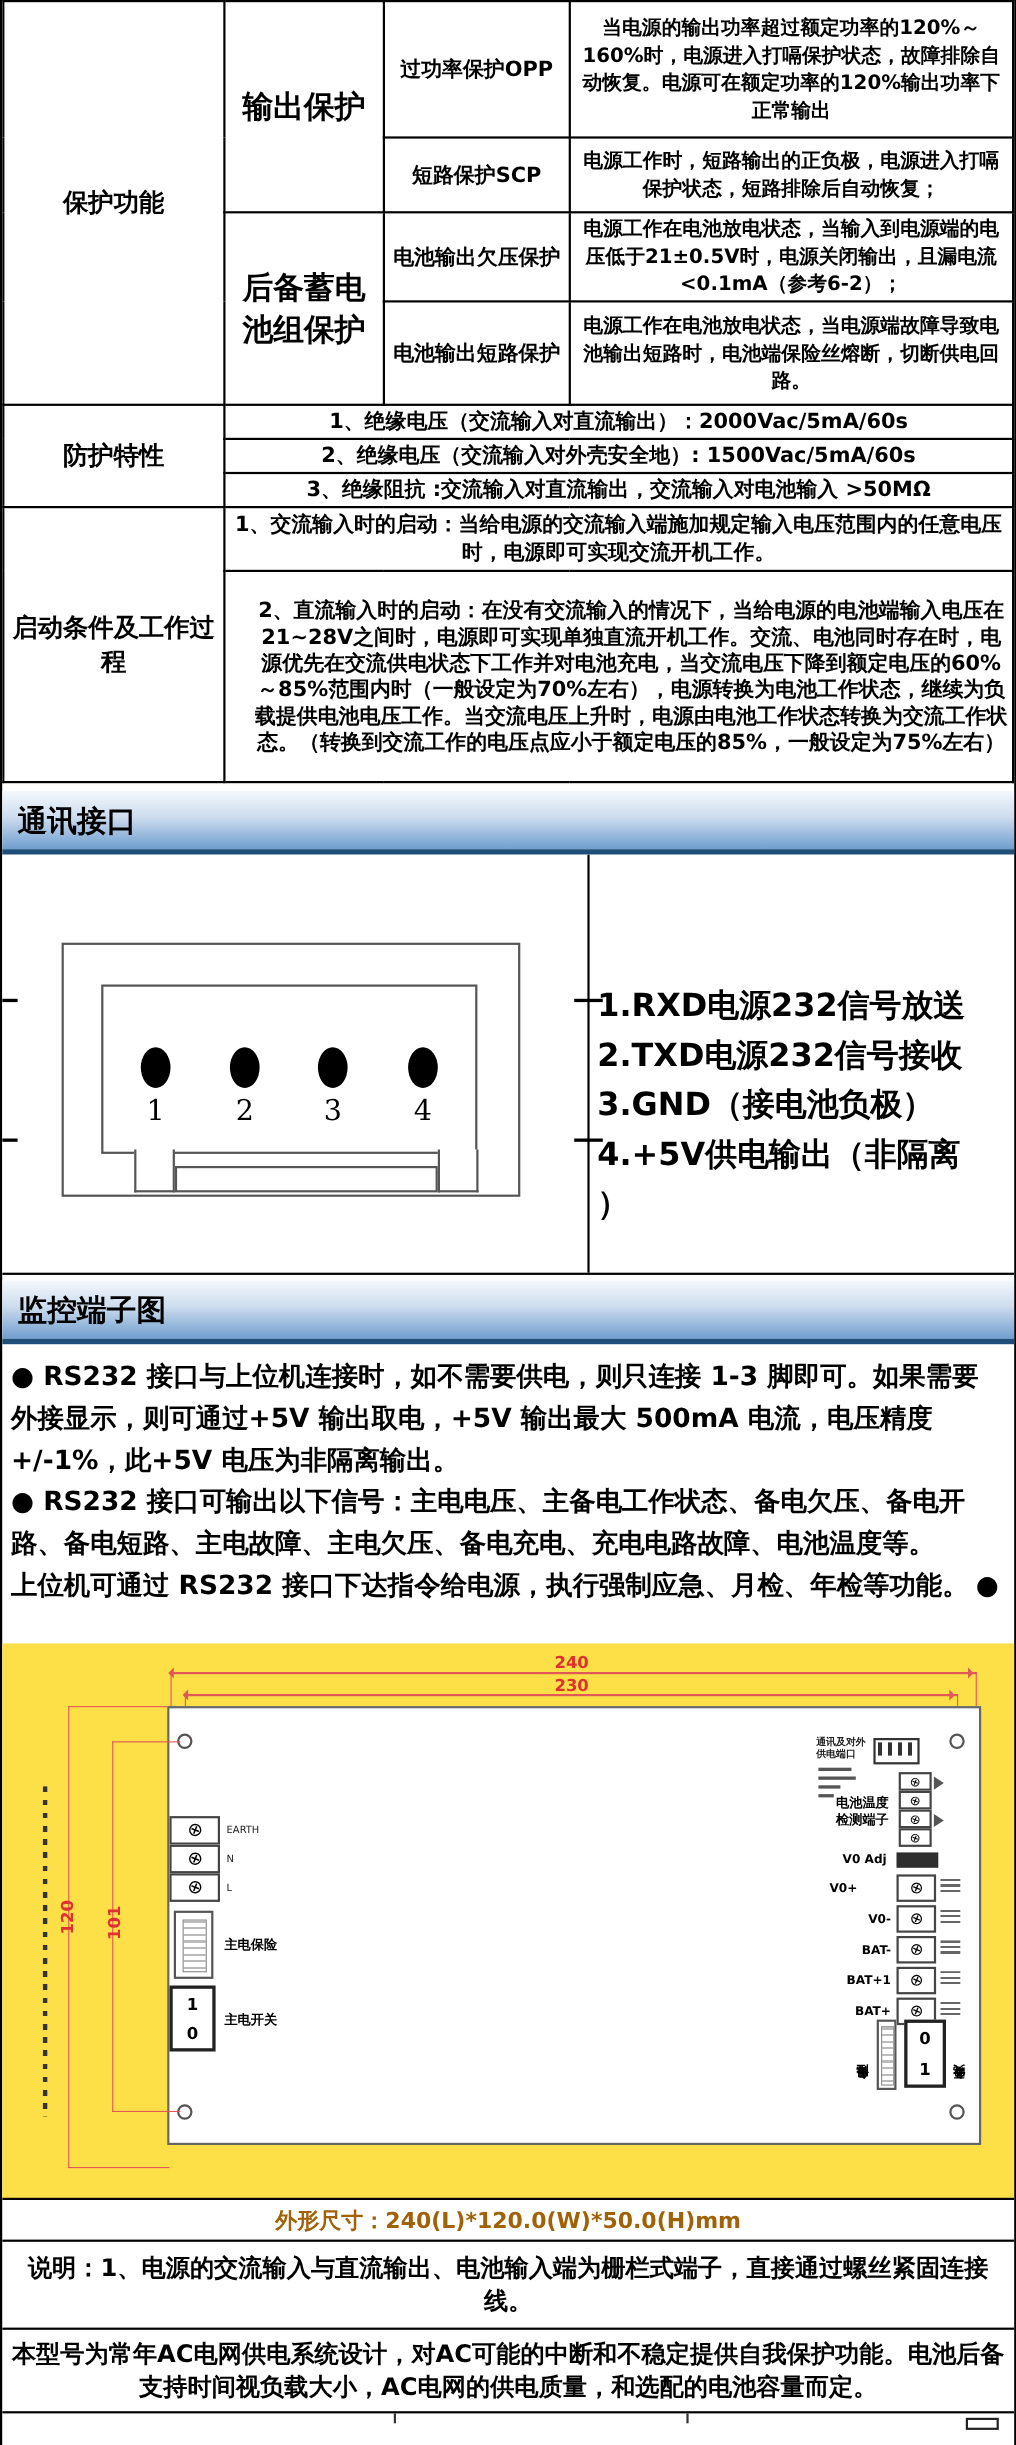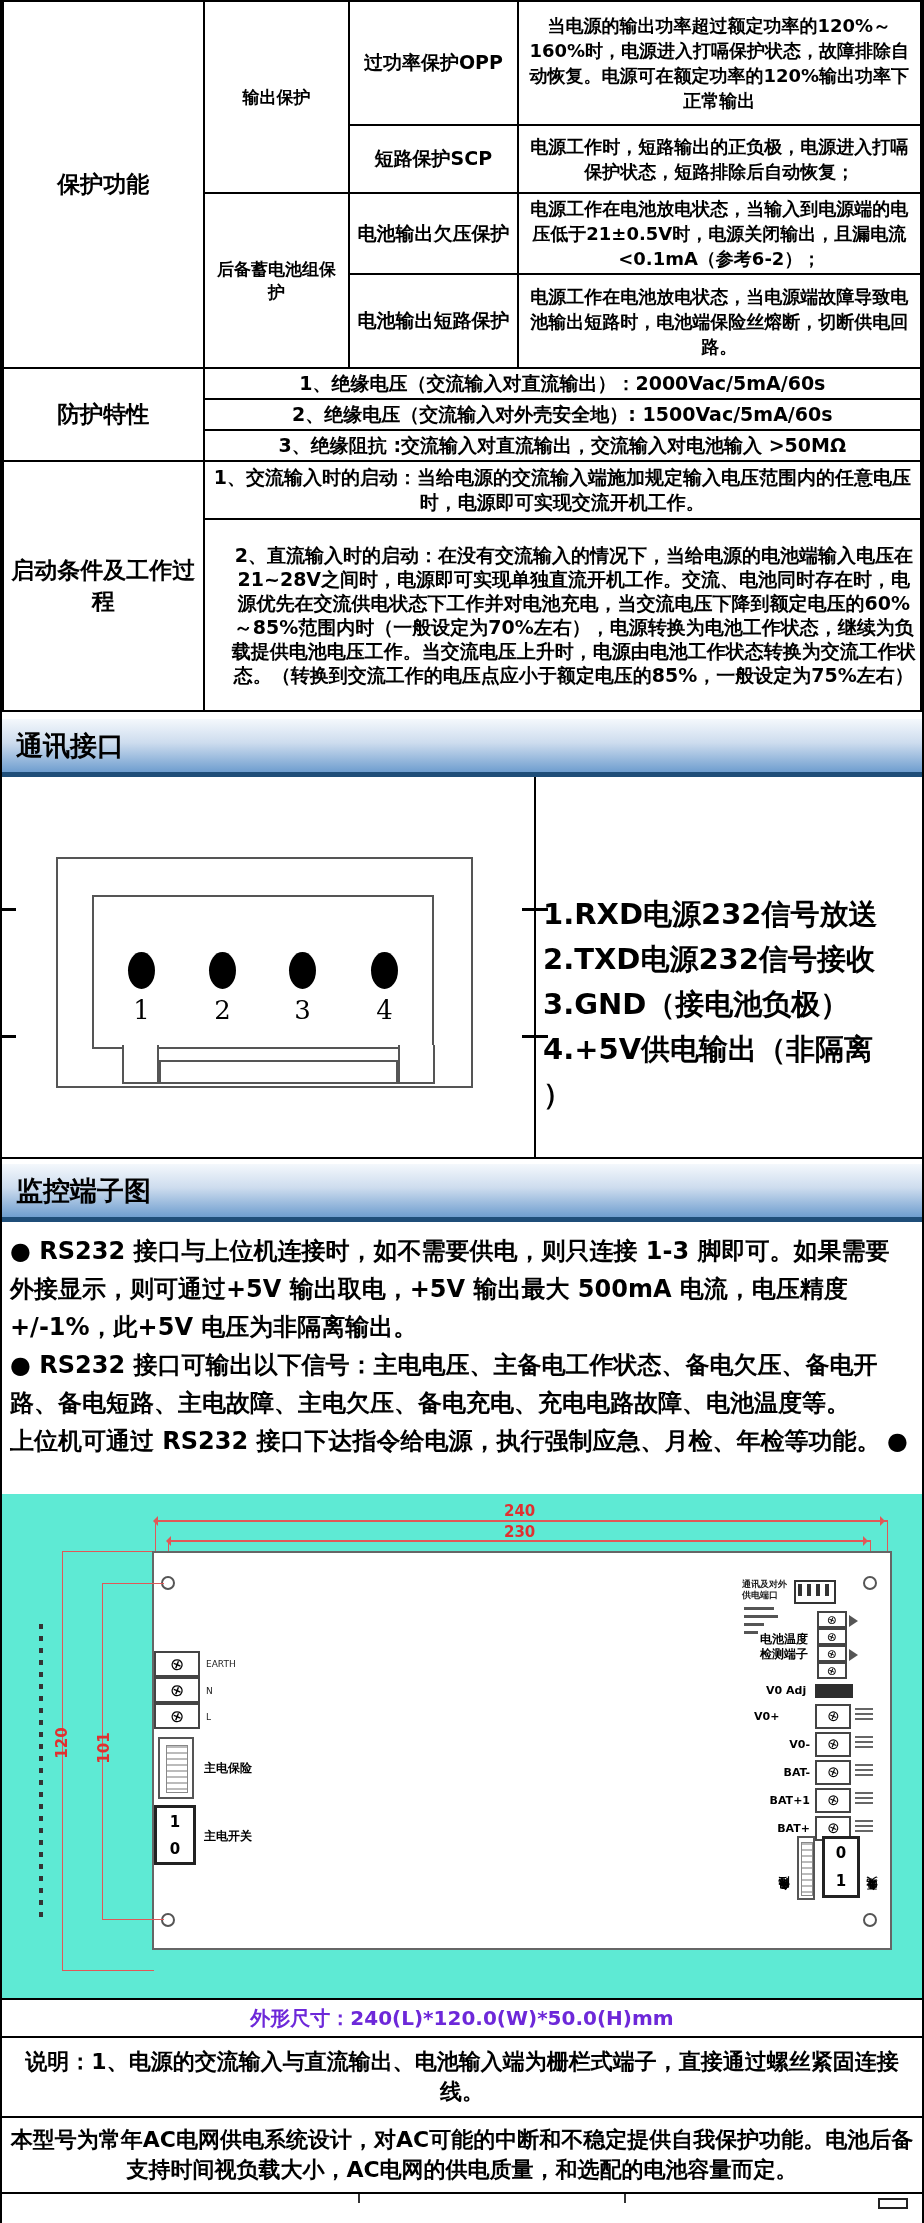--- a/index.html
+++ b/index.html
@@ -3,21 +3,21 @@
 <meta charset="utf-8">
 <style>
   html,body{margin:0;padding:0;background:#fff;}
   .page{position:relative;width:924px;height:2223px;margin:0 auto;background:#fff;
         border-left:2px solid #000;border-right:2px solid #000;box-sizing:border-box;
         font-family:"DejaVu Sans",sans-serif;color:#000;overflow:hidden;}
   
   table.spec{border-collapse:collapse;table-layout:fixed;width:920px;font-weight:bold;}
   table.spec td{border:2px solid #000;padding:2px 4px;text-align:center;vertical-align:middle;box-sizing:border-box;}
   td.c1{font-size:23px;width:193px;}
-  td.c2{font-size:17px;width:140px;}
+  td.c2{font-size:28px;width:140px;}
   td.c3{font-size:19px;width:162px;padding:2px 1px;}
   td.desc{width:388px;text-align:left;font-size:18px;line-height:25px;padding:2px 7px;}
   td.merged{font-size:19px;line-height:25px;padding:2px 10px;}
   
   .banner{height:53px;border-bottom:5px solid #1f4e79;
           background:linear-gradient(180deg,#f4f8fc 0%,#cddcee 45%,#6f9ecf 100%);
           display:flex;align-items:center;padding-left:14px;font-size:27px;font-weight:bold;}
   .gap7{margin-top:7px;} .gap5{margin-top:5px;}
   
   .comm{position:relative;height:380px;border-bottom:2px solid #000;background:#fff;}
@@ -30,21 +30,21 @@
   .ctray{position:absolute;left:157px;top:283px;width:239px;height:24px;border:2px solid #555;background:#fff;box-sizing:border-box;}
   .dashmark{position:absolute;height:3px;background:#000;}
   .rs-title{position:absolute;left:545px;top:62px;width:372px;text-align:center;font-size:30px;font-weight:bold;}
   .rs-line{position:absolute;left:541px;width:380px;font-size:29px;font-weight:bold;white-space:nowrap;}
   
   .mon{position:relative;height:272px;padding:10px 10px 0 8px;box-sizing:border-box;
        font-size:24px;line-height:38px;font-weight:bold;}
   .mon p{margin:0;}
   .taildot{position:absolute;right:14px;top:200px;font-size:24px;}
   
-  .draw{position:relative;height:506px;border-bottom:2px solid #000;background:#5eead4;box-sizing:border-box;}
+  .draw{position:relative;height:506px;border-bottom:2px solid #000;background:#fde047;box-sizing:border-box;}
   .board{position:absolute;left:150px;top:57px;width:740px;height:399px;border:2px solid #666;box-sizing:border-box;background:#fff;}
   .hole{position:absolute;width:14px;height:14px;border:2px solid #555;border-radius:50%;box-sizing:border-box;background:#fff;}
   .rl{position:absolute;background:#e05858;}
   .dimlabel{position:absolute;color:#e03030;font-size:15px;font-weight:bold;}
   .dimv{transform:rotate(-90deg);transform-origin:center;}
   .arrow{position:absolute;width:0;height:0;border:5px solid transparent;}
   .cellbox{position:absolute;border:2px solid #444;box-sizing:border-box;display:flex;align-items:center;justify-content:center;background:#fff;}
   .screw{font-size:17px;line-height:1;transform:rotate(22deg);}
   .screw.sm{font-size:12px;} .screw.md{font-size:15px;}
   .tinylabel{position:absolute;font-size:9px;font-weight:normal;color:#222;}
@@ -59,21 +59,21 @@
                background:repeating-linear-gradient(180deg,#333 0 5px,transparent 5px 12px);}
   .bars{position:absolute;background:repeating-linear-gradient(180deg,#666 0 2px,transparent 2px 5px);}
   .legendbar{position:absolute;height:3px;background:#555;}
   .tri{position:absolute;width:0;height:0;border-top:6px solid transparent;border-bottom:6px solid transparent;border-left:9px solid #555;}
   .pins4{position:absolute;left:796px;top:90px;width:34px;height:12px;
          background:repeating-linear-gradient(90deg,#333 0 4px,transparent 4px 9px);}
   .connbox{position:absolute;left:792px;top:86px;width:42px;height:24px;border:2px solid #333;box-sizing:border-box;background:#fff;}
   .voadj{position:absolute;left:813px;top:190px;width:38px;height:14px;background:#2e2e2e;}
   
   .dimsrow{height:36px;border-bottom:2px solid #000;display:flex;align-items:center;justify-content:center;
-           color:#6d28d9;font-size:20px;font-weight:bold;}
+           color:#a16207;font-size:20px;font-weight:bold;}
   .notesrow{height:80px;border-bottom:2px solid #000;display:flex;align-items:center;justify-content:center;
             text-align:center;font-size:22px;font-weight:bold;padding:0 8px;box-sizing:border-box;}
   .footrow{height:76px;border-bottom:2px solid #000;display:flex;align-items:center;justify-content:center;
            text-align:center;font-size:22px;font-weight:bold;padding:0 6px;box-sizing:border-box;}
   .partial{position:relative;height:15px;}
   .tick{position:absolute;top:0;width:2px;height:9px;background:#333;}
   .minirect{position:absolute;left:876px;top:4px;width:30px;height:11px;border:2px solid #222;box-sizing:border-box;}
 </style>
 </head>
 <body>

